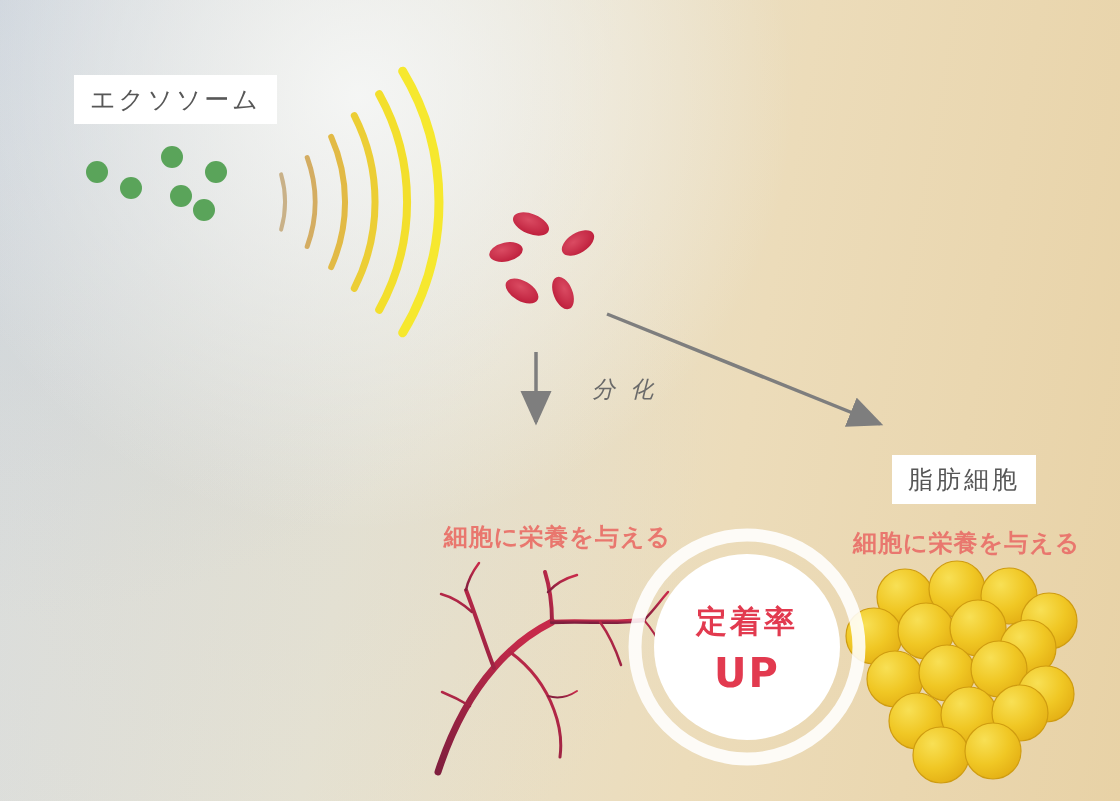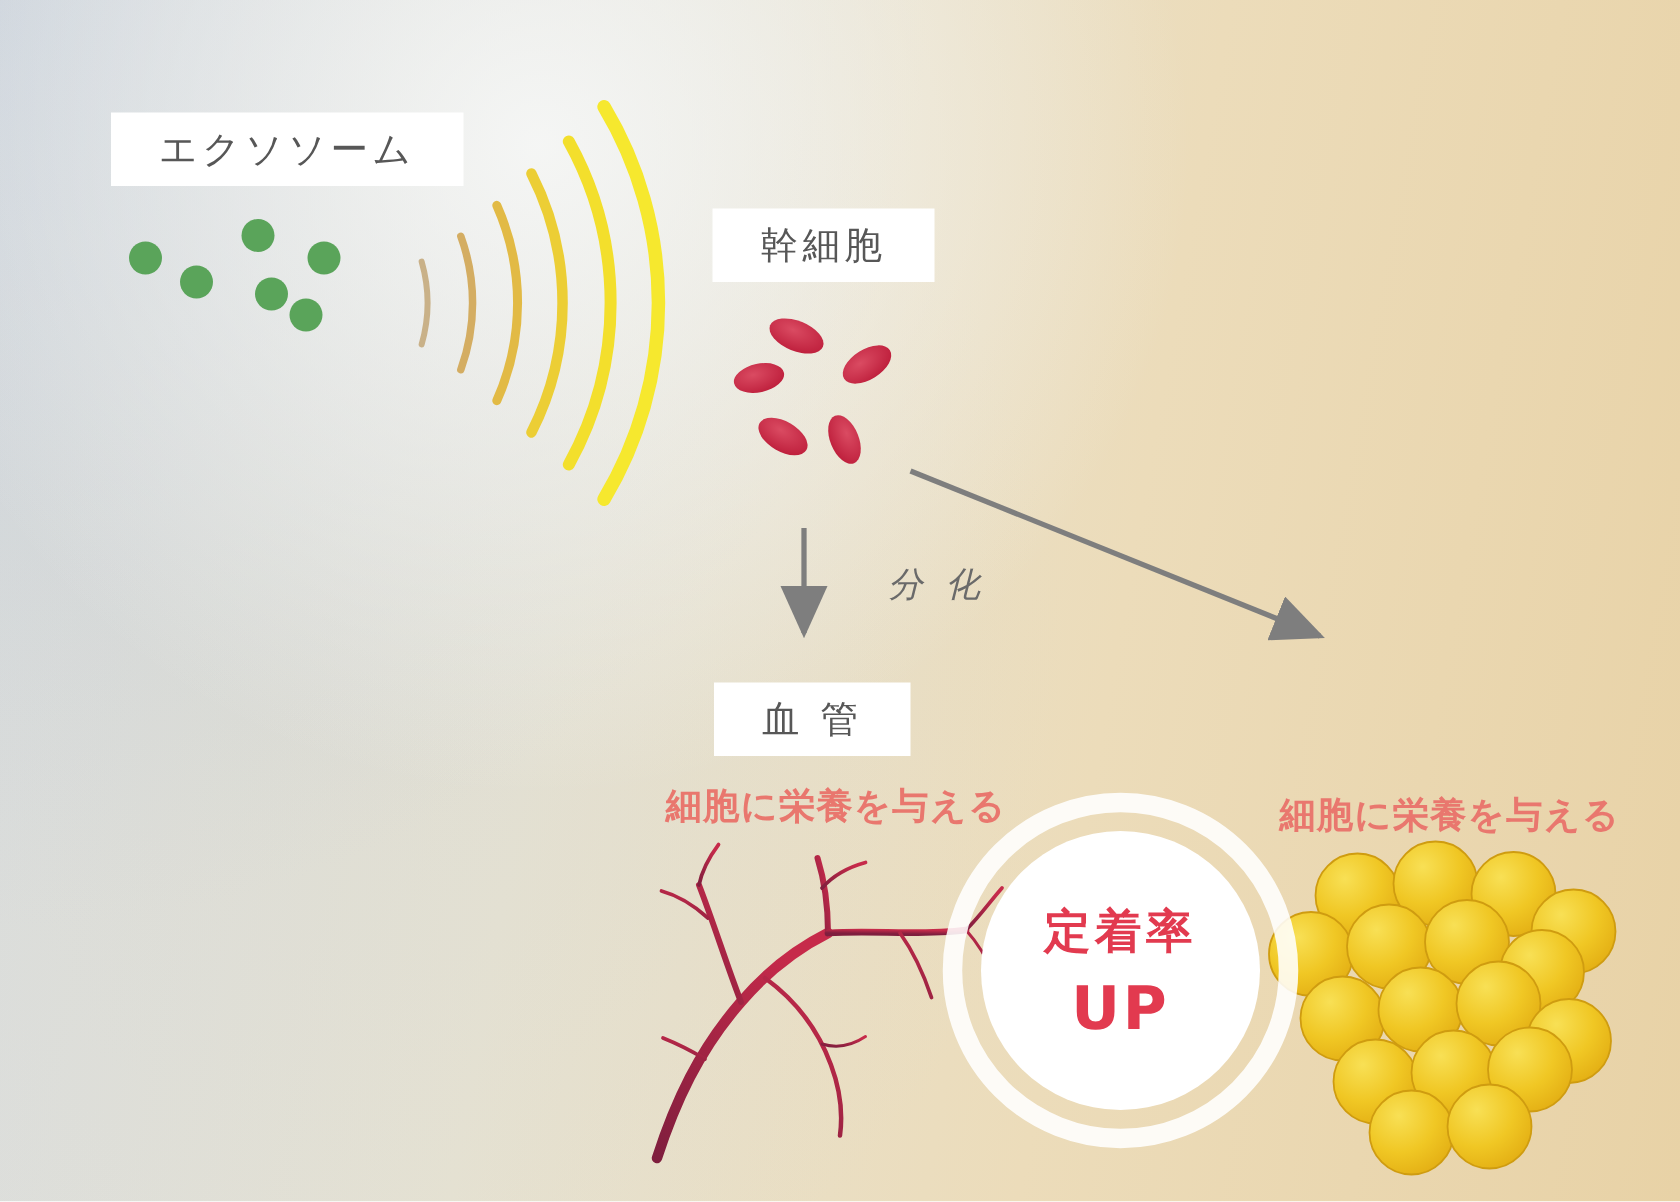--- a/index.html
+++ b/index.html
@@ -12,21 +12,21 @@
       radial-gradient(circle at 32% 12%, rgba(246,247,246,0.95) 0%, rgba(246,247,246,0) 42%),
       radial-gradient(circle at 0% 0%, rgba(193,203,216,0.55) 0%, rgba(193,203,216,0) 45%),
       radial-gradient(circle at 18% 55%, rgba(215,216,210,0.35) 0%, rgba(215,216,210,0) 50%),
       linear-gradient(100deg,#d9dde0 0%,#e6e2d2 35%,#ecdcba 65%,#e8d2a6 100%);
   }
   #art{position:absolute;left:0;top:0;z-index:1;}
   .label-box{
     position:absolute;z-index:2;
     background:#ffffff;color:#575757;
     font-size:25px;letter-spacing:3px;
-    padding:8px 32px;white-space:nowrap;
+    padding:8px 16px;white-space:nowrap;
   }
   .caption{
     position:absolute;z-index:2;
     color:#e9776e;font-weight:bold;
     font-size:24px;letter-spacing:1px;
     text-align:center;line-height:1.35;white-space:nowrap;
   }
   .plain-label{
     position:absolute;z-index:2;
     color:#6a6a6a;font-size:23px;letter-spacing:4px;white-space:nowrap;
@@ -133,28 +133,27 @@
 
     <g>
       <circle cx="747" cy="647" r="112" fill="none" stroke="rgba(255,255,255,0.88)" stroke-width="13"></circle>
       <circle cx="747" cy="647" r="93" fill="#ffffff"></circle>
     </g>
   </svg>
 
   <div class="label-box" style="left:74px;top:75px;">エクソソーム</div>
 
 
-  <div class="label-box" style="left:475px;top:139px;">幹細胞</div>
 
   <div class="plain-label" style="left:592px;top:374px;font-style:italic;">分 化</div>
 
-  <div class="label-box" style="left:476px;top:455px;">血 管</div>
 
   <div class="caption" style="left:411px;top:521px;width:260px;text-align:right;">細胞に栄養を与える</div>
 
+  <div class="label-box" style="left:892px;top:455px;">脂肪細胞</div>
 
   <div class="caption" style="left:853px;top:527px;width:220px;">細胞に栄養を与える</div>
 
   <div class="retention">
     <span>定着率</span><br>
     <span class="up">UP</span>
   </div>
 
 </div>
 

